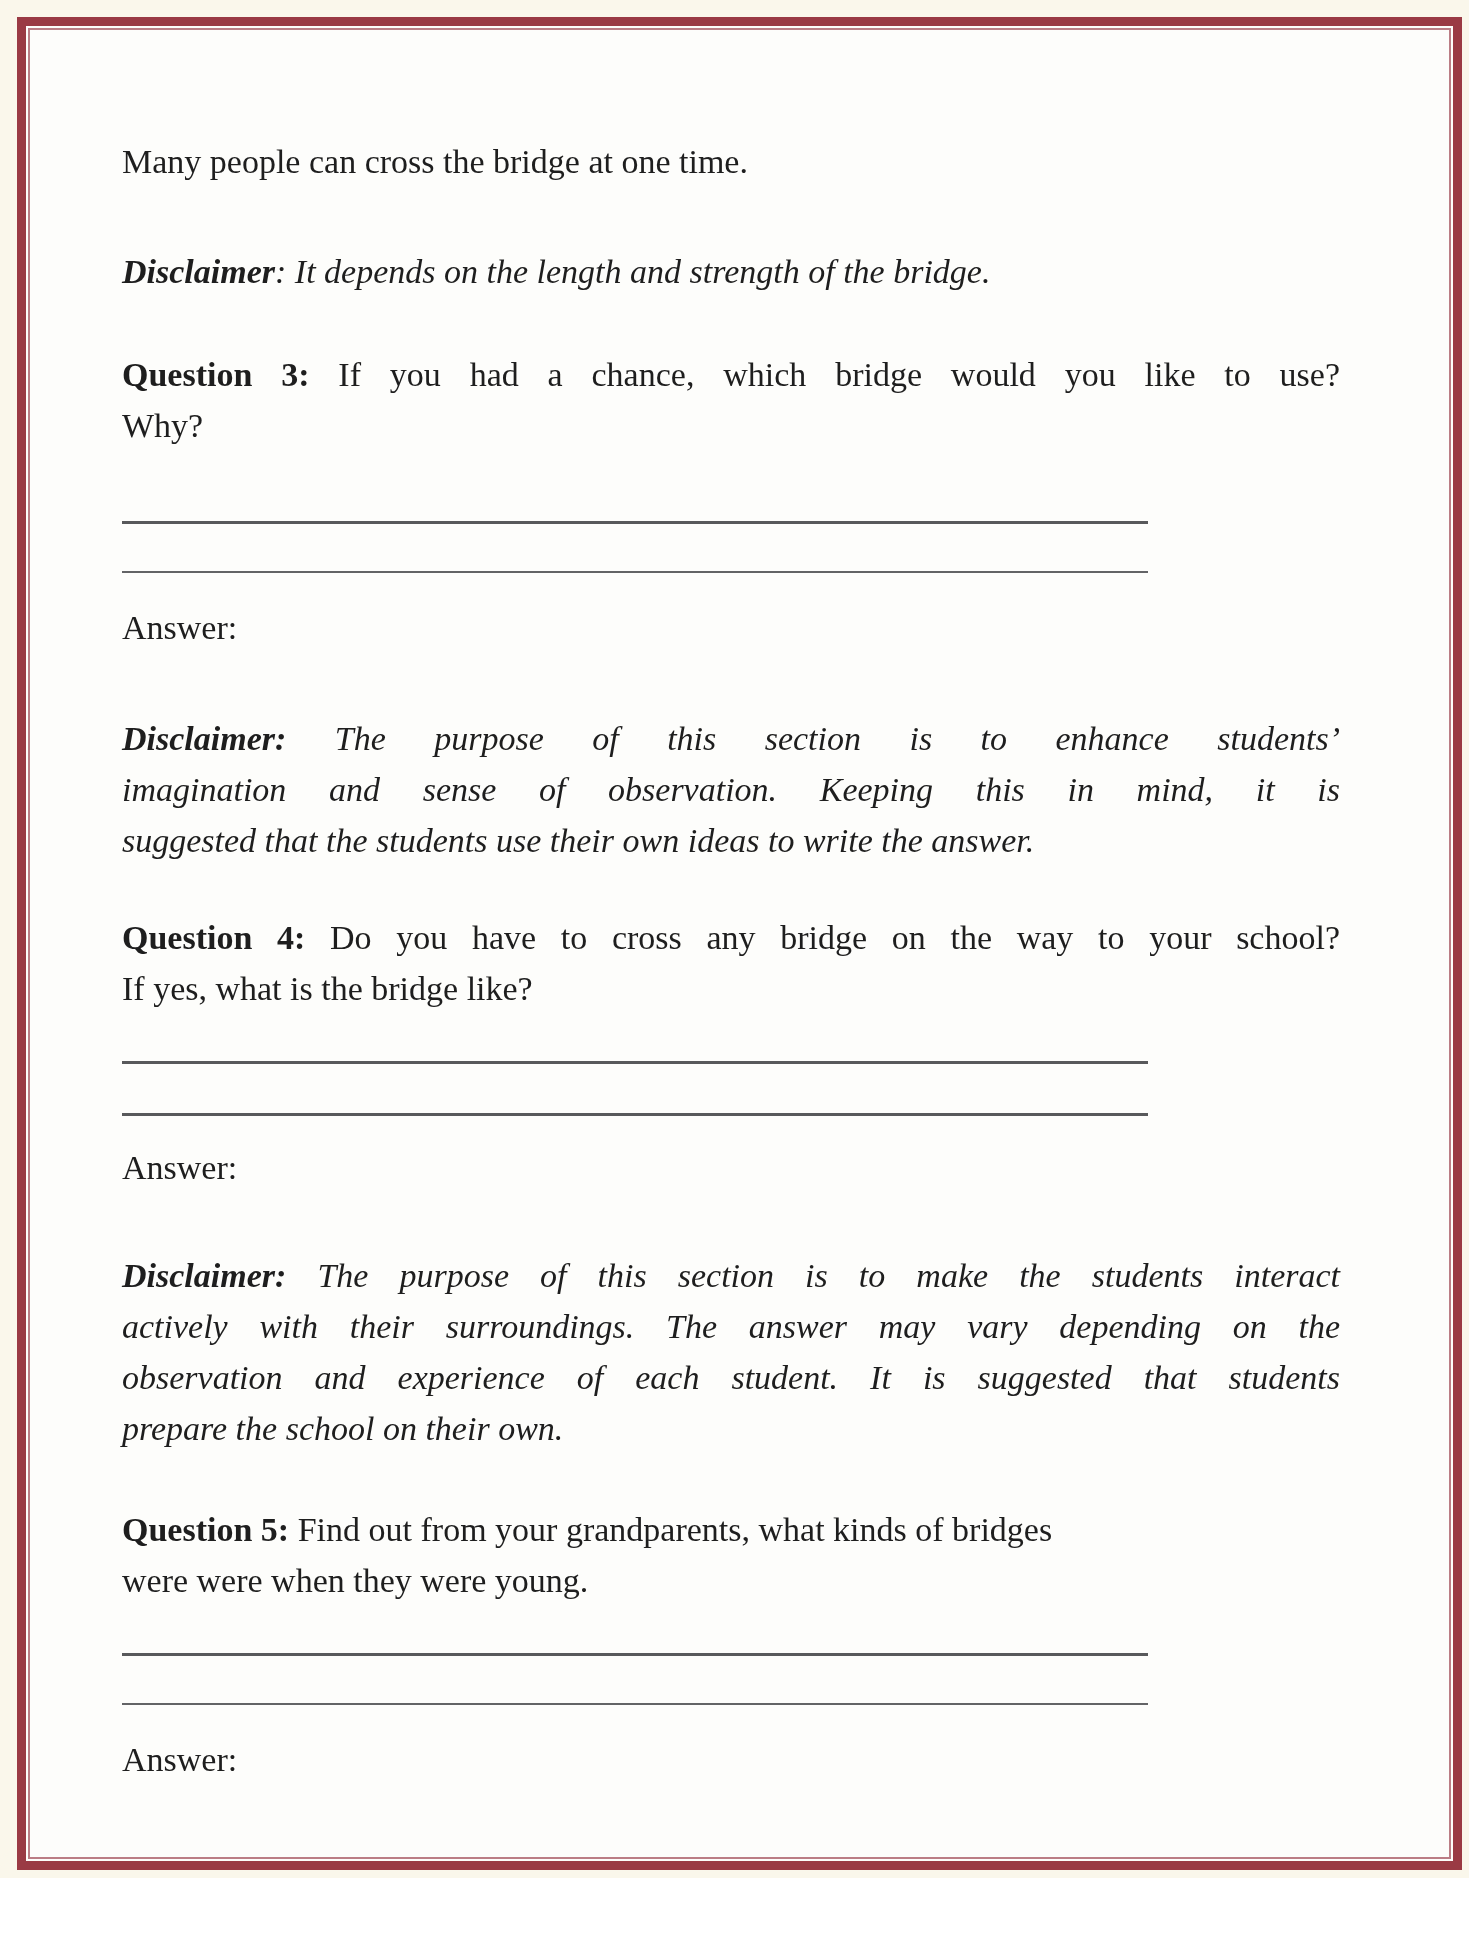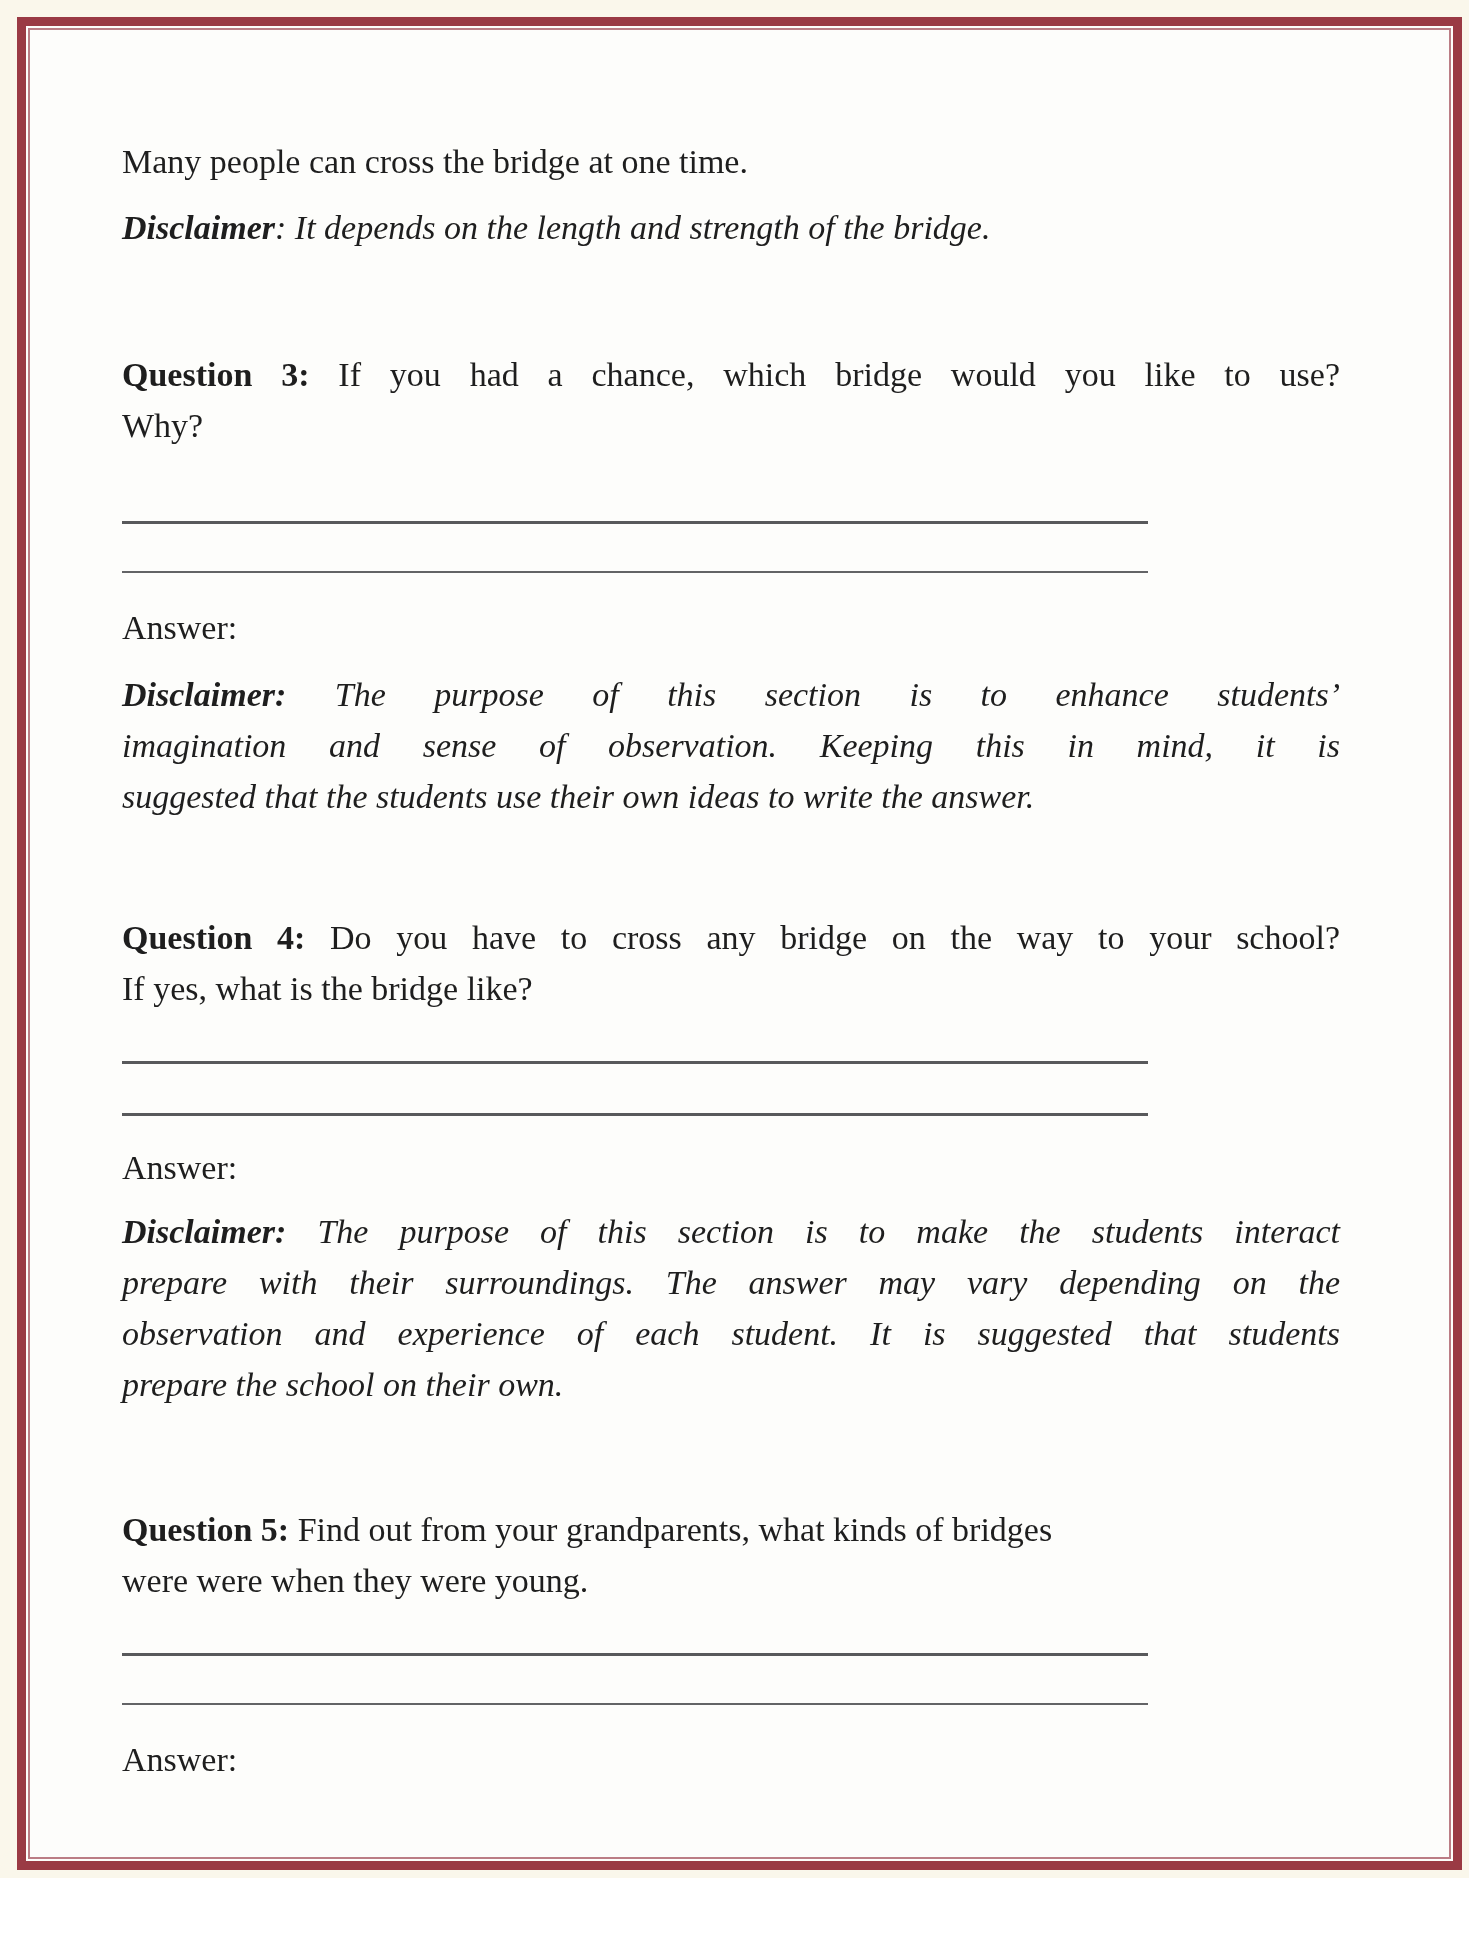--- a/index.html
+++ b/index.html
@@ -27,21 +27,21 @@
     position: absolute;
     left: 122px;
     width: 1218px;
     font-size: 34px;
     line-height: 51px;
   }
   .line { text-align: left; }
   .jl { text-align: justify; text-align-last: justify; }
   .question .lbl { font-weight: bold; }
   .answer { font-weight: normal; }
-  .disclaimer { font-style: italic; }
+  .disclaimer { font-style: italic; margin-top: 44px; }
   .disclaimer .lbl { font-weight: bold; }
   .rule {
     position: absolute;
     left: 122px;
     width: 1026px;
     height: 0;
     border-top: 3px solid #58595b;
   }
   .rule.thin { border-top-width: 2px; border-top-color: #636466; }
 </style>
@@ -80,21 +80,21 @@
     <div class="line jl"><span class="lbl">Question 4:</span> <span>Do you have to cross any bridge on the way to your school?</span></div>
     <div class="line"><span>If yes, what is the bridge like?</span></div>
   </div>
   <div class="rule" style="top:1061px"></div>
   <div class="rule" style="top:1113px"></div>
   <div class="block answer" style="top:1142px">
     <div class="line"><span>Answer:</span></div>
   </div>
   <div class="block disclaimer" style="top:1206px">
     <div class="line jl"><span class="lbl">Disclaimer:</span> <span>The purpose of this section is to make the students interact</span></div>
-    <div class="line jl"><span>prepare with their surroundings. The answer may vary depending on the</span></div>
+    <div class="line jl"><span>actively with their surroundings. The answer may vary depending on the</span></div>
     <div class="line jl"><span>observation and experience of each student. It is suggested that students</span></div>
     <div class="line"><span>prepare the school on their own.</span></div>
   </div>
 
   <div class="block question" style="top:1504px">
     <div class="line"><span class="lbl">Question 5:</span> <span>Find out from your grandparents, what kinds of bridges</span></div>
     <div class="line"><span>were were when they were young.</span></div>
   </div>
   <div class="rule" style="top:1653px"></div>
   <div class="rule thin" style="top:1703px"></div>

